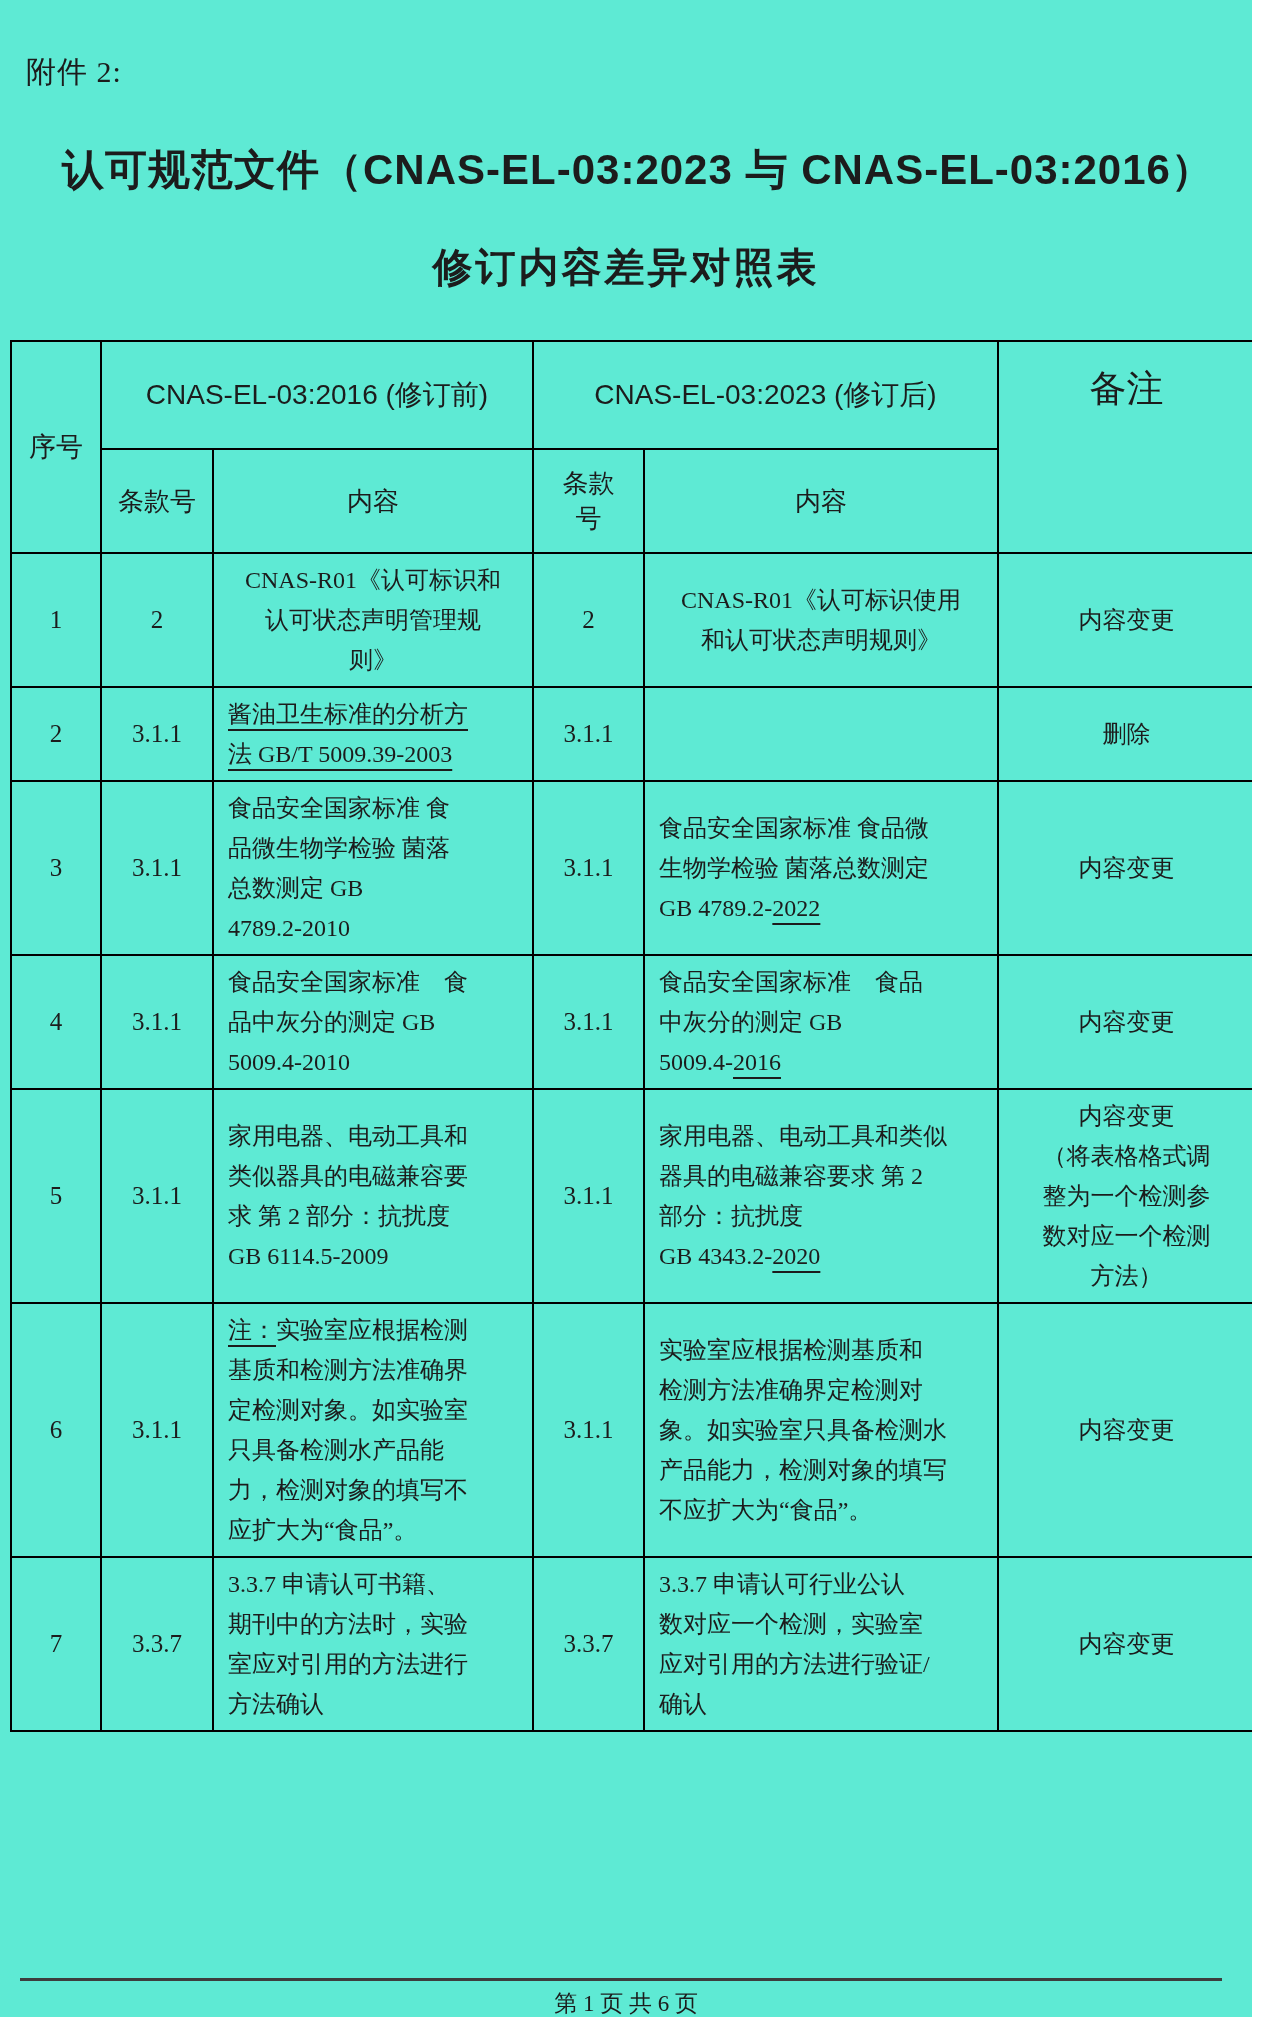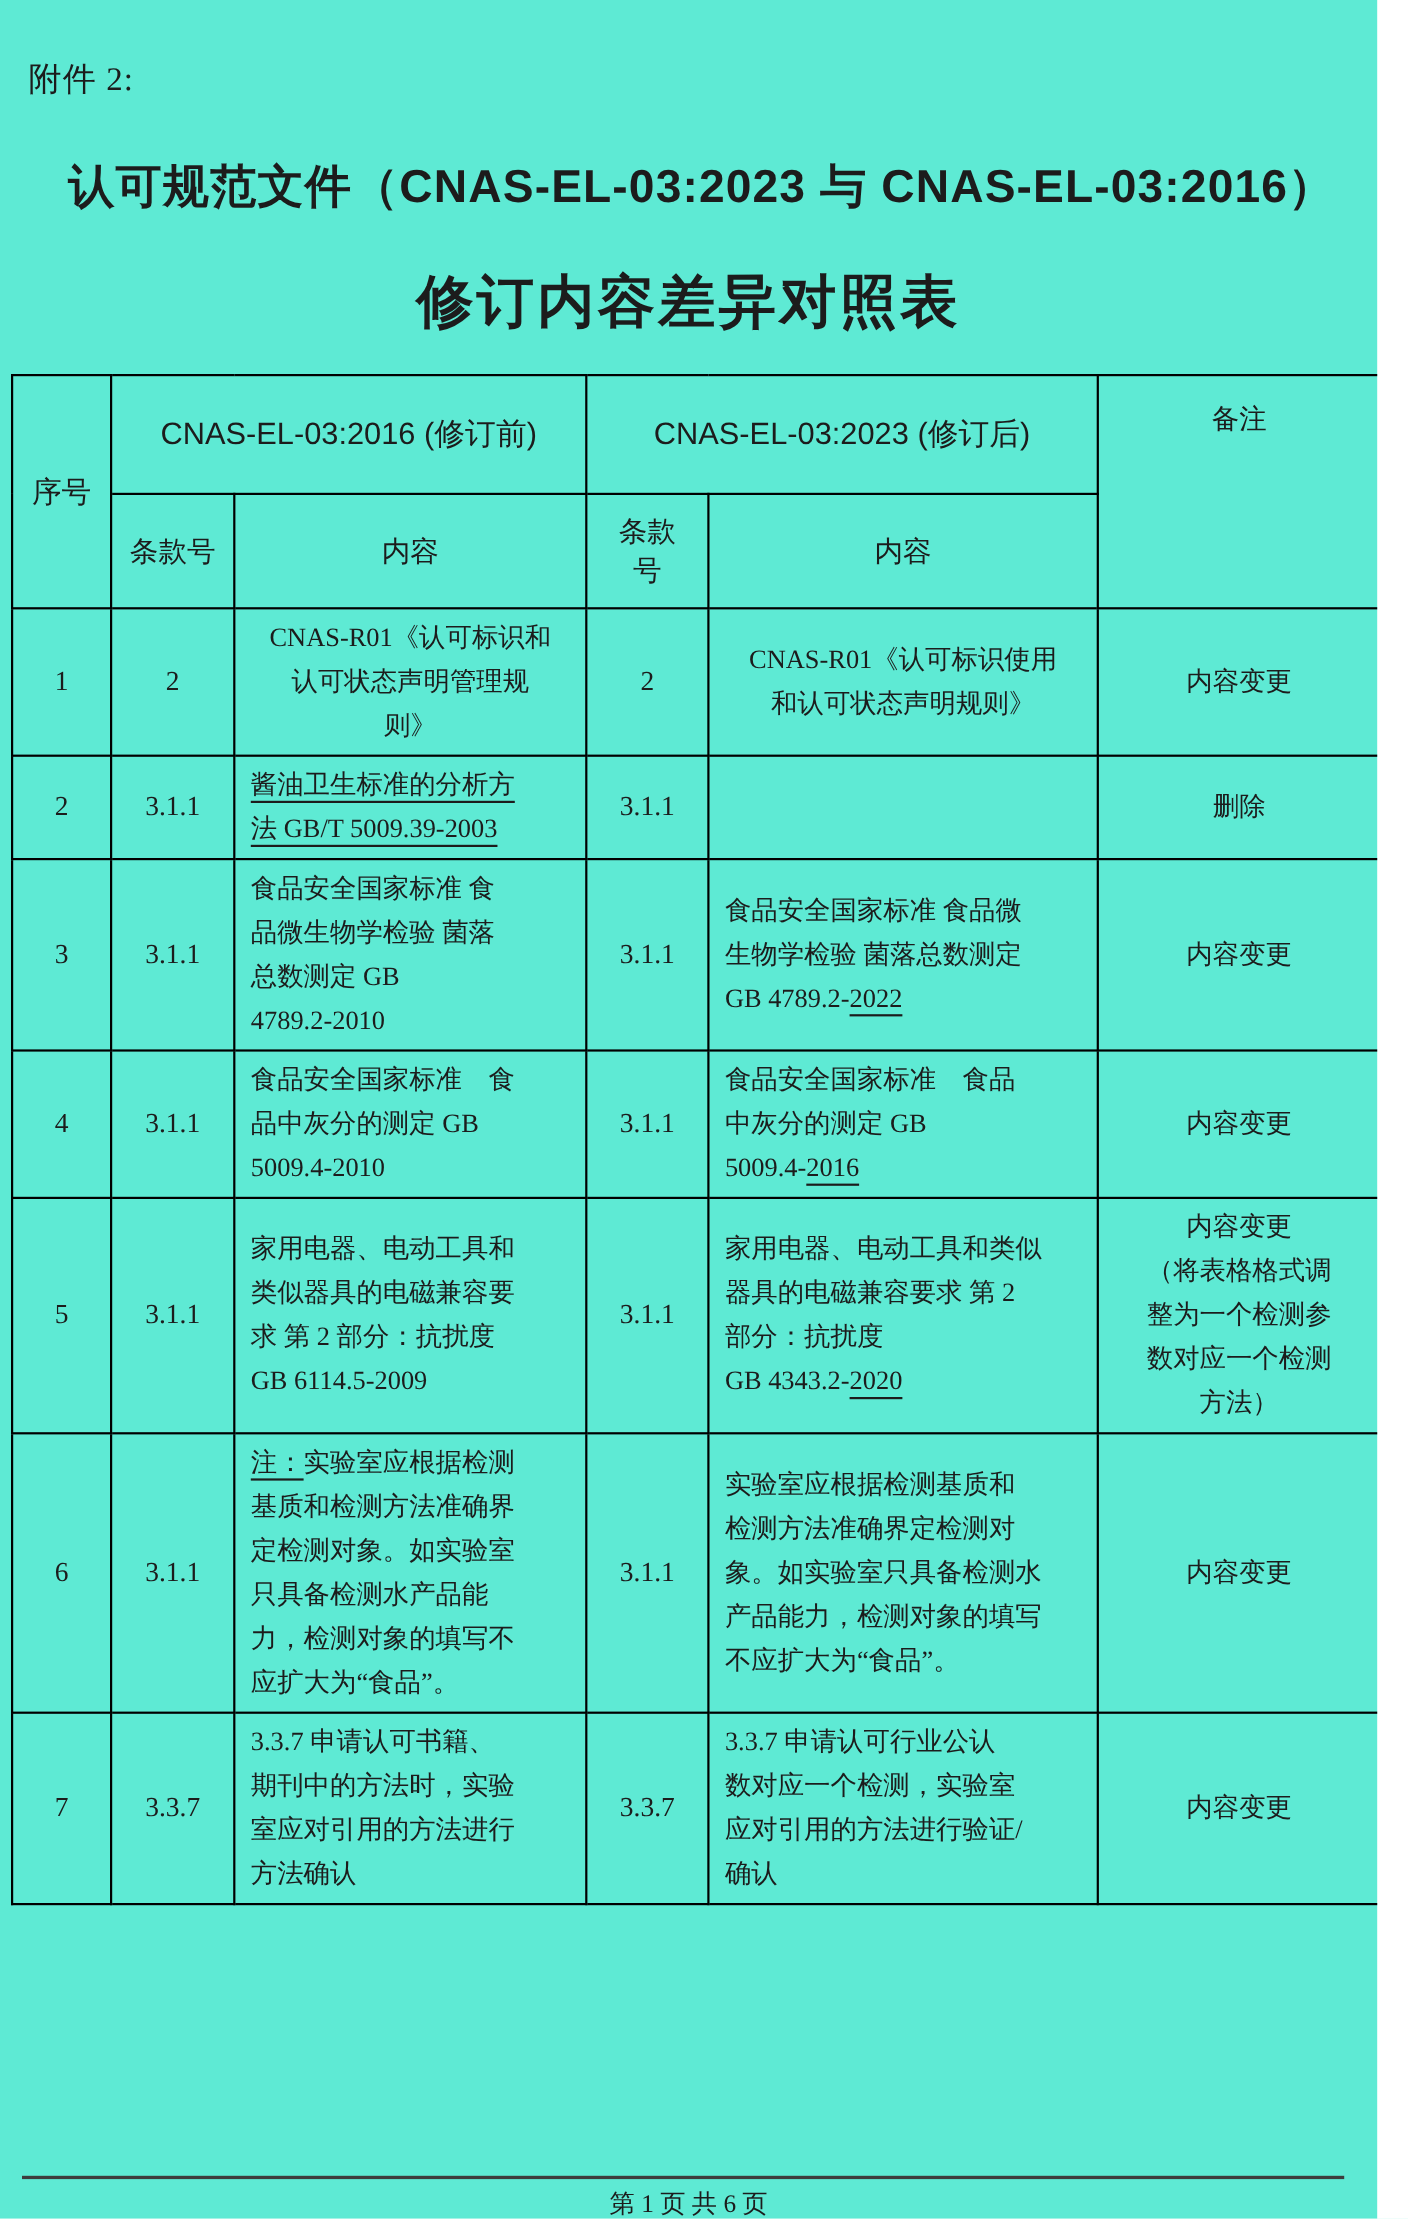--- a/index.html
+++ b/index.html
@@ -30,21 +30,21 @@
     font-weight: bold;
     font-family: "Liberation Sans", "DejaVu Sans", sans-serif;
     letter-spacing: 1px;
   }
   .title2 {
     position: absolute;
     left: 0;
     top: 240px;
     width: 100%;
     text-align: center;
-    font-size: 52px;
+    font-size: 40px;
     font-weight: bold;
     font-family: "Liberation Sans", "DejaVu Sans", sans-serif;
     letter-spacing: 3px;
   }
   table.doc-table {
     position: absolute;
     left: 10px;
     top: 340px;
     width: 1244px;
     border-collapse: collapse;
@@ -61,21 +61,21 @@
     font-family: "Liberation Sans", "DejaVu Sans", sans-serif;
     font-size: 28px;
     height: 74px;
     text-align: center;
   }
   th.seq-head {
     font-size: 27px;
     text-align: center;
   }
   th.remark-head {
-    font-size: 25px;
+    font-size: 37px;
     text-align: center;
     vertical-align: top;
     padding-top: 22px;
   }
   th.sub-head {
     font-size: 26px;
     height: 69px;
     text-align: center;
   }
   td.num-cell {

